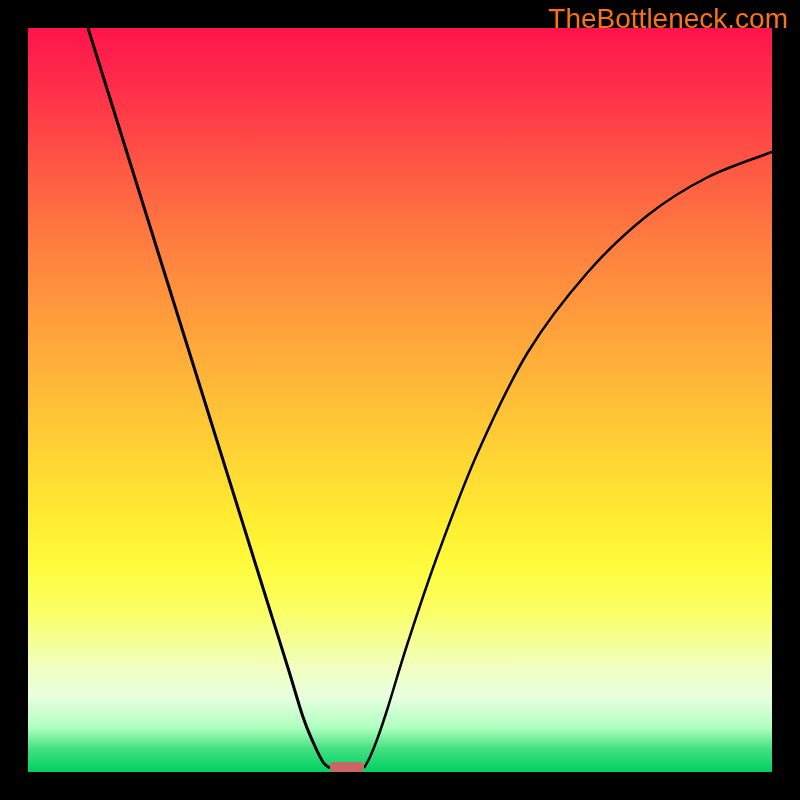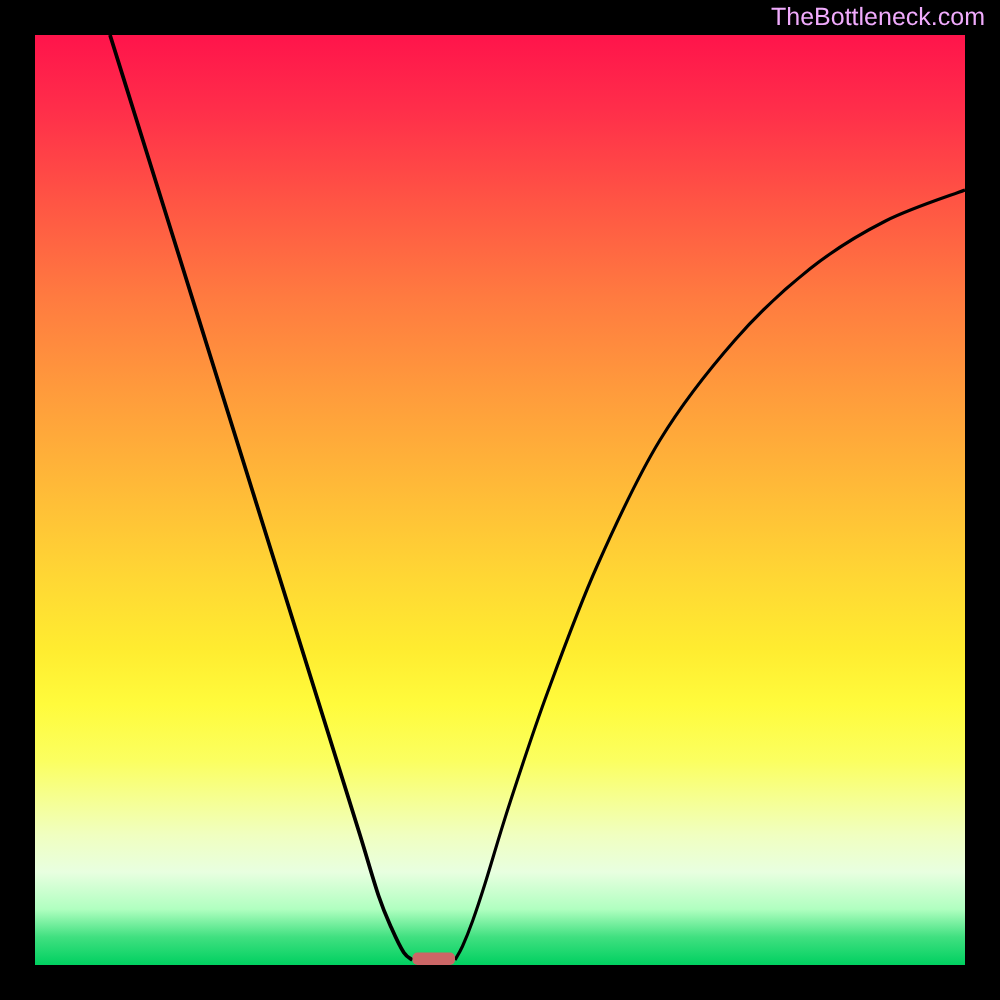--- a/index.html
+++ b/index.html
@@ -11,22 +11,22 @@
       width: 800px;
       height: 800px;
       background: #000;
       position: relative;
       font-family: Arial, sans-serif;
     }
     .watermark {
       position: absolute;
       top: 3px;
       right: 12px;
-      color: #f0abfc;
-      font-size: 20px;
+      color: #f97316;
+      font-size: 28px;
       font-weight: normal;
       z-index: 10;
     }
     .frame {
       position: absolute;
       top: 28px;
       left: 28px;
       right: 28px;
       bottom: 28px;
       background: #000;

